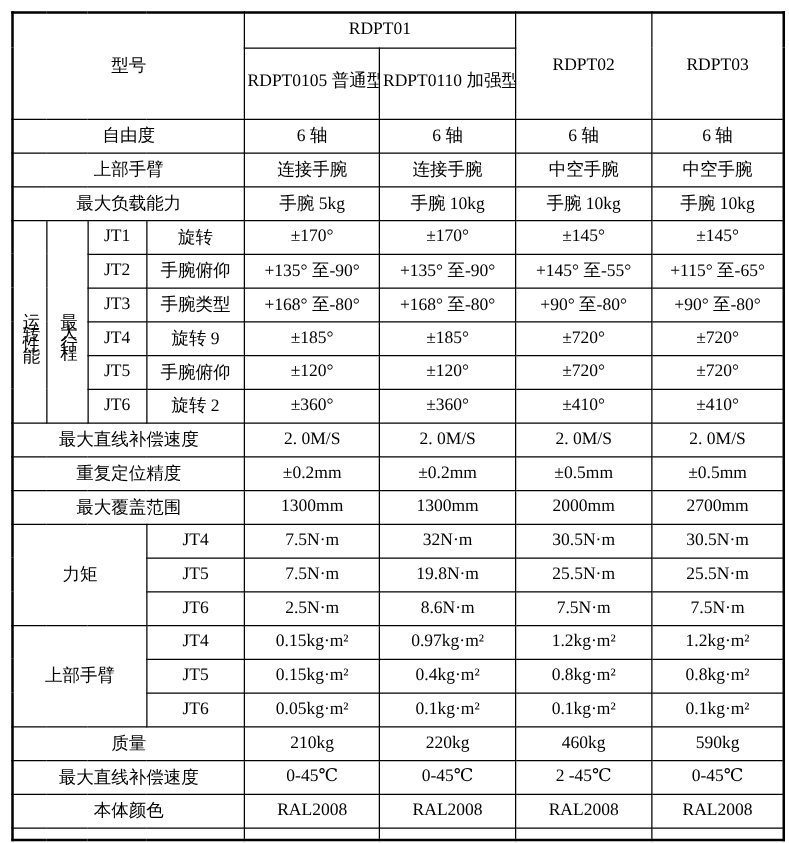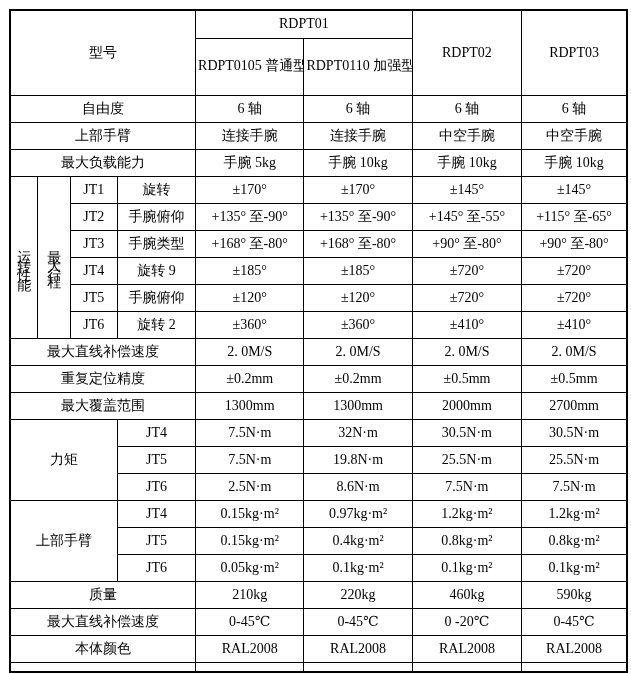--- a/index.html
+++ b/index.html
@@ -216,21 +216,21 @@
     <td>210kg</td>
     <td>220kg</td>
     <td>460kg</td>
     <td>590kg</td>
   </tr>
 
   <tr class="r">
     <td colspan="4">最大直线补偿速度</td>
     <td>0-45℃</td>
     <td>0-45℃</td>
-    <td>0 -20℃</td>
+    <td>2 -45℃</td>
     <td>0-45℃</td>
   </tr>
 
   <tr class="r">
     <td colspan="4">本体颜色</td>
     <td>RAL2008</td>
     <td>RAL2008</td>
     <td>RAL2008</td>
     <td>RAL2008</td>
   </tr>

